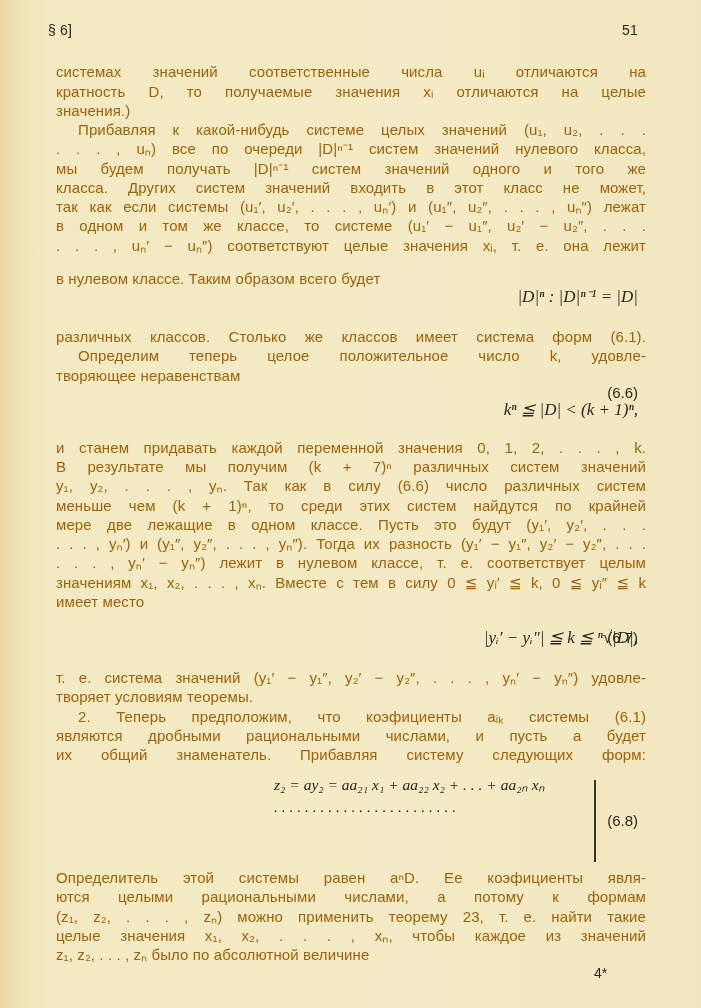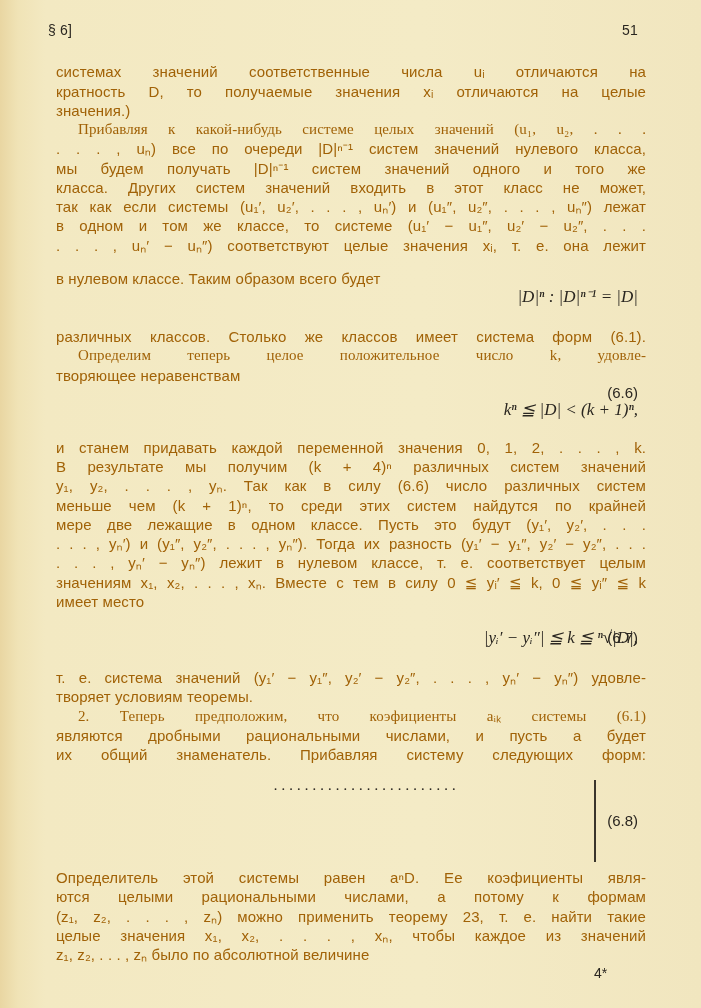--- a/index.html
+++ b/index.html
@@ -21,21 +21,21 @@
   .header .num { position: absolute; right: 0; top: 0; }
   .line {
     position: absolute; left: 0; width: 590px;
     font-family: "Liberation Sans", sans-serif;
     font-size: 15px; line-height: 19px;
     text-align: justify; text-align-last: justify;
     white-space: nowrap; transform-origin: left top;
     letter-spacing: 0.1px; color: #a16207; margin-left: 8px;
   }
   .line.last { text-align-last: left; }
-  .line.indent { padding-left: 22px; width: 568px; font-family: Liberation Serif, serif; }
+  .line.indent { padding-left: 22px; width: 568px; }
   .formula {
     position: absolute; left: 0; width: 590px; text-align: right;
     font-family: "Liberation Serif", serif; font-style: italic;
     font-size: 17px; line-height: 22px;
   }
   .eqno {
     position: absolute; right: 0;
     font-family: "Liberation Sans", sans-serif; font-size: 15px;
   }
   .system {
@@ -78,39 +78,40 @@
   <div class="formula" style="top:286px">|D|ⁿ : |D|ⁿ⁻¹ = |D|</div>
 
   <div class="line" style="top:327px">различных классов. Столько же классов имеет система форм (6.1).</div>
   <div class="line indent" style="top:346px">Определим теперь целое положительное число k, удовле-</div>
   <div class="line last" style="top:366px">творяющее неравенствам</div>
 
   <div class="formula" style="top:399px">kⁿ ≦ |D| &lt; (k + 1)ⁿ,</div>
   <span class="eqno" style="top:384px">(6.6)</span>
 
   <div class="line" style="top:438px">и станем придавать каждой переменной значения 0, 1, 2, . . . , k.</div>
-  <div class="line" style="top:457px">В результате мы получим (k + 4)ⁿ различных систем значений</div>
+  <div class="line" style="top:457px">В результате мы получим (k + 7)ⁿ различных систем значений</div>
   <div class="line" style="top:476px">y₁, y₂, . . . , yₙ. Так как в силу (6.6) число различных систем</div>
   <div class="line" style="top:496px">меньше чем (k + 1)ⁿ, то среди этих систем найдутся по крайней</div>
   <div class="line" style="top:515px">мере две лежащие в одном классе. Пусть это будут (y₁′, y₂′, . . .</div>
   <div class="line" style="top:534px">. . . , yₙ′) и (y₁″, y₂″, . . . , yₙ″). Тогда их разность (y₁′ − y₁″, y₂′ − y₂″, . . .</div>
   <div class="line" style="top:553px">. . . , yₙ′ − yₙ″) лежит в нулевом классе, т. е. соответствует целым</div>
   <div class="line" style="top:573px">значениям x₁, x₂, . . . , xₙ. Вместе с тем в силу 0 ≦ yᵢ′ ≦ k, 0 ≦ yᵢ″ ≦ k</div>
   <div class="line last" style="top:592px">имеет место</div>
 
   <div class="formula" style="top:627px">|yᵢ′ − yᵢ″| ≦ k ≦ ⁿ√|D|,</div>
   <span class="eqno" style="top:629px">(6.7)</span>
 
   <div class="line" style="top:668px">т. е. система значений (y₁′ − y₁″, y₂′ − y₂″, . . . , yₙ′ − yₙ″) удовле-</div>
   <div class="line last" style="top:687px">творяет условиям теоремы.</div>
   <div class="line indent" style="top:707px">2. Теперь предположим, что коэфициенты aᵢₖ системы (6.1)</div>
   <div class="line" style="top:726px">являются дробными рациональными числами, и пусть a будет</div>
   <div class="line" style="top:745px">их общий знаменатель. Прибавляя систему следующих форм:</div>
 
   <div class="system" style="top:774px">
+    <div class="row">z₂ = ay₂ = aa₂₁ x₁ + aa₂₂ x₂ + . . . + aa₂ₙ xₙ</div>
     <div class="row">. . . . . . . . . . . . . . . . . . . . . . . .</div>
   </div>
   <span class="eqno" style="top:812px">(6.8)</span>
 
   <div class="line" style="top:868px">Определитель этой системы равен aⁿD. Ее коэфициенты явля-</div>
   <div class="line" style="top:887px">ются целыми рациональными числами, а потому к формам</div>
   <div class="line" style="top:907px">(z₁, z₂, . . . , zₙ) можно применить теорему 23, т. е. найти такие</div>
   <div class="line" style="top:926px">целые значения x₁, x₂, . . . , xₙ, чтобы каждое из значений</div>
   <div class="line last" style="top:945px">z₁, z₂, . . . , zₙ было по абсолютной величине</div>
 </div>

